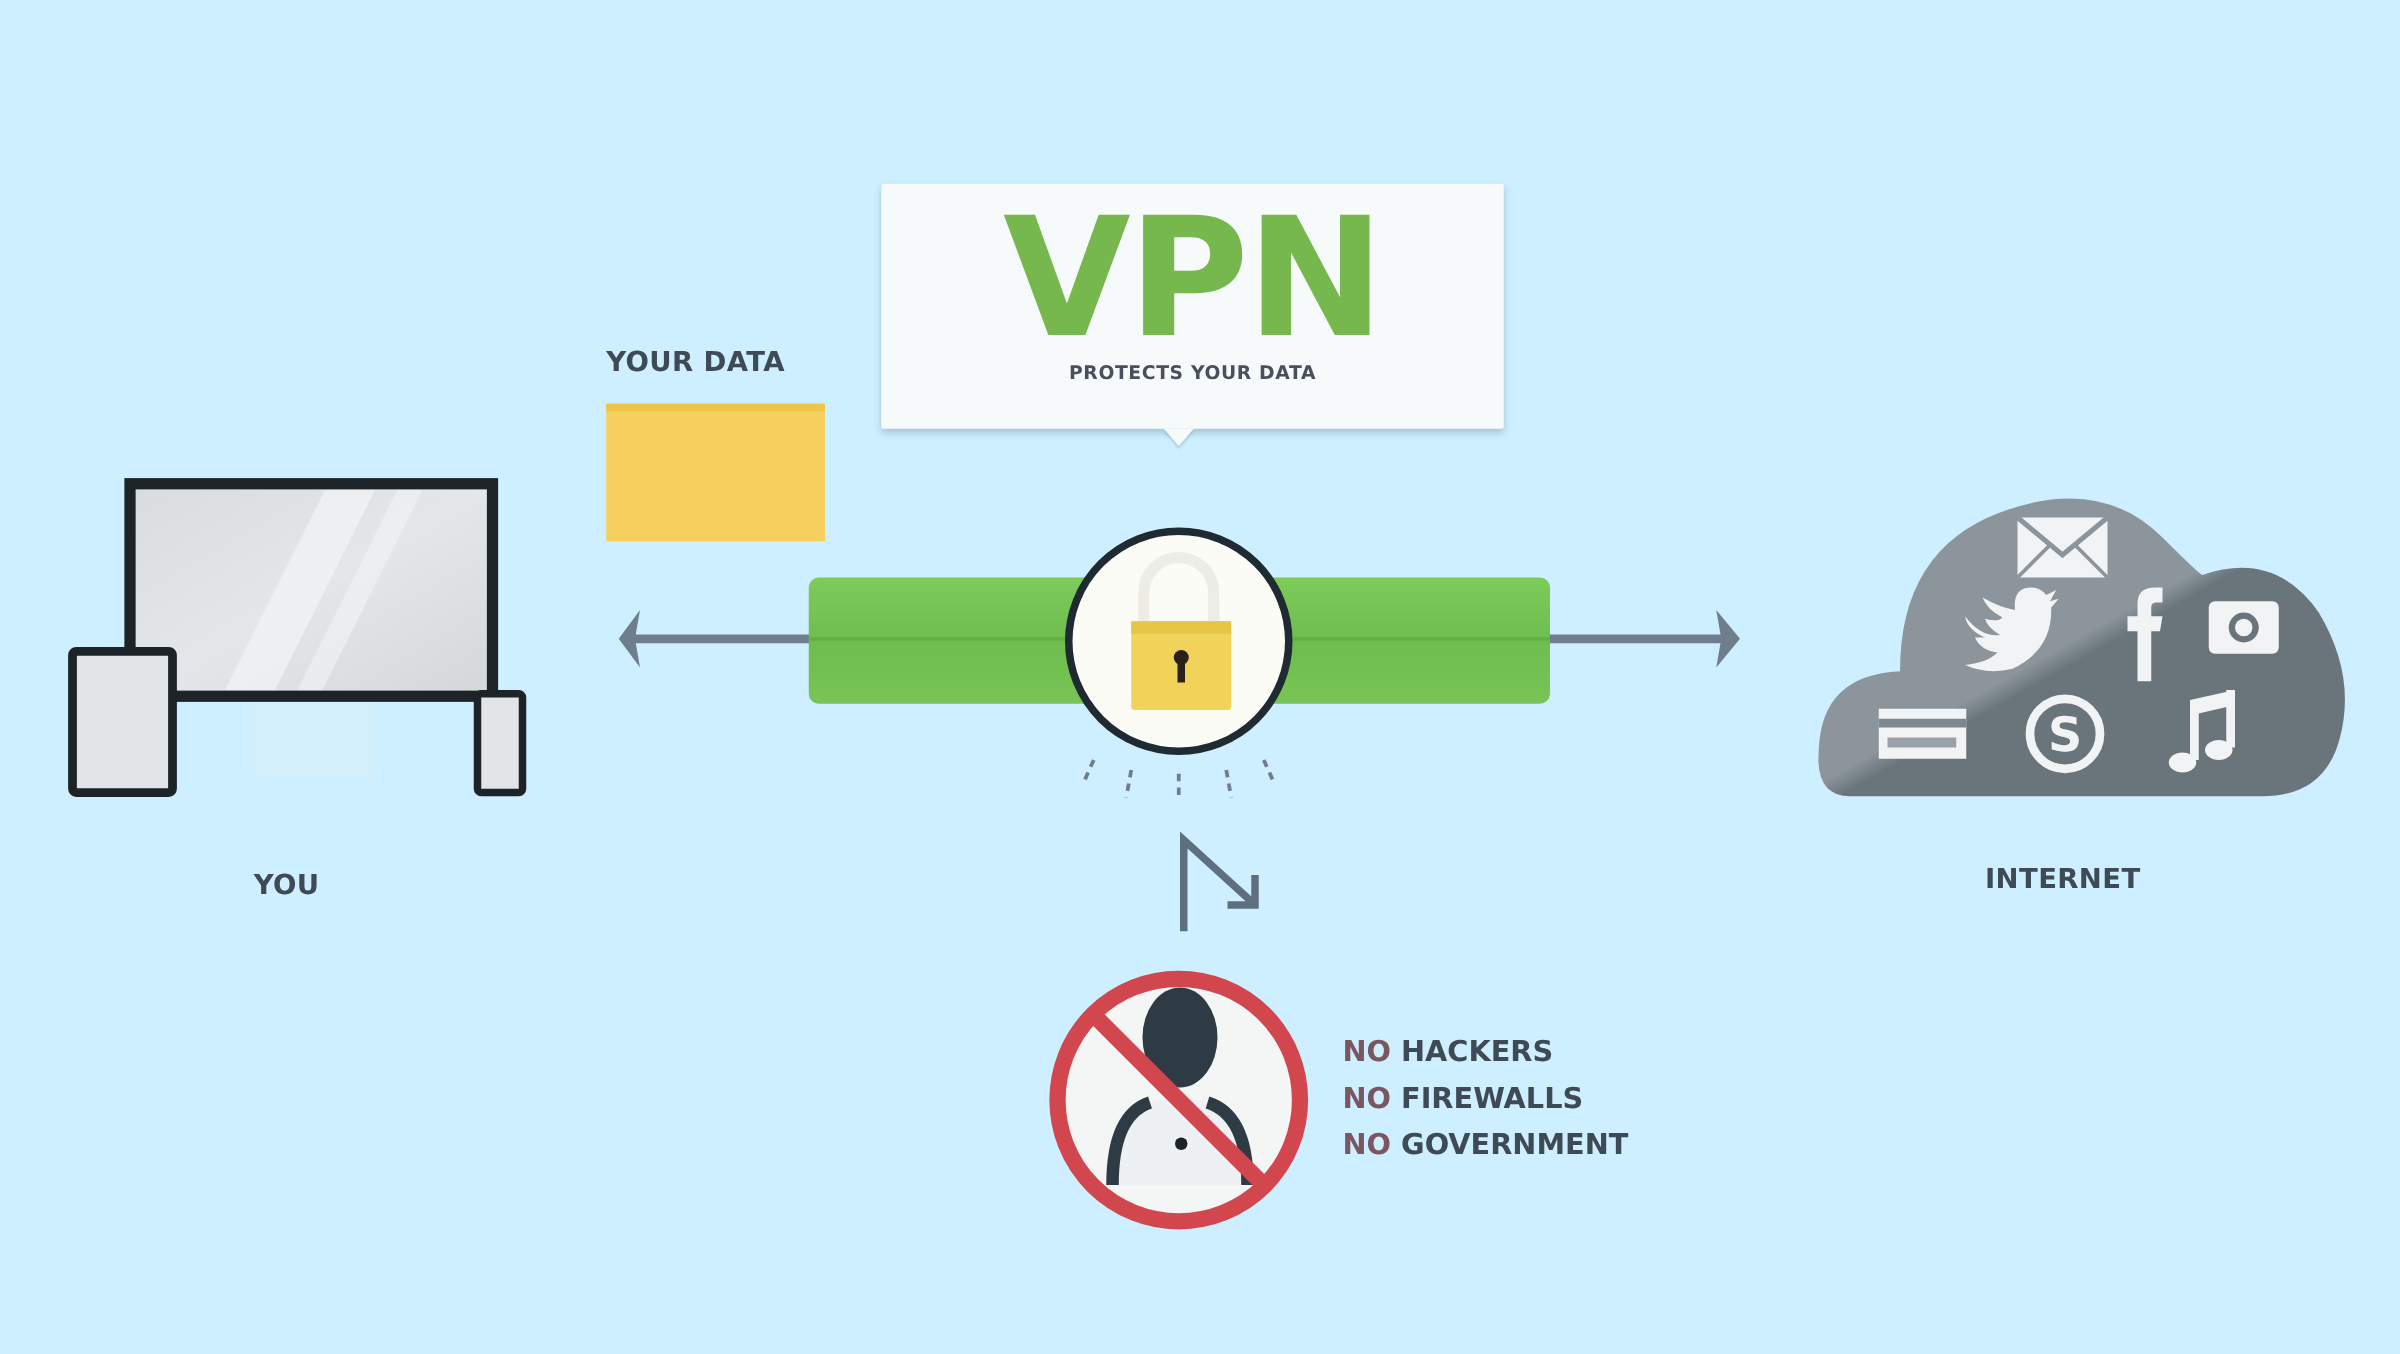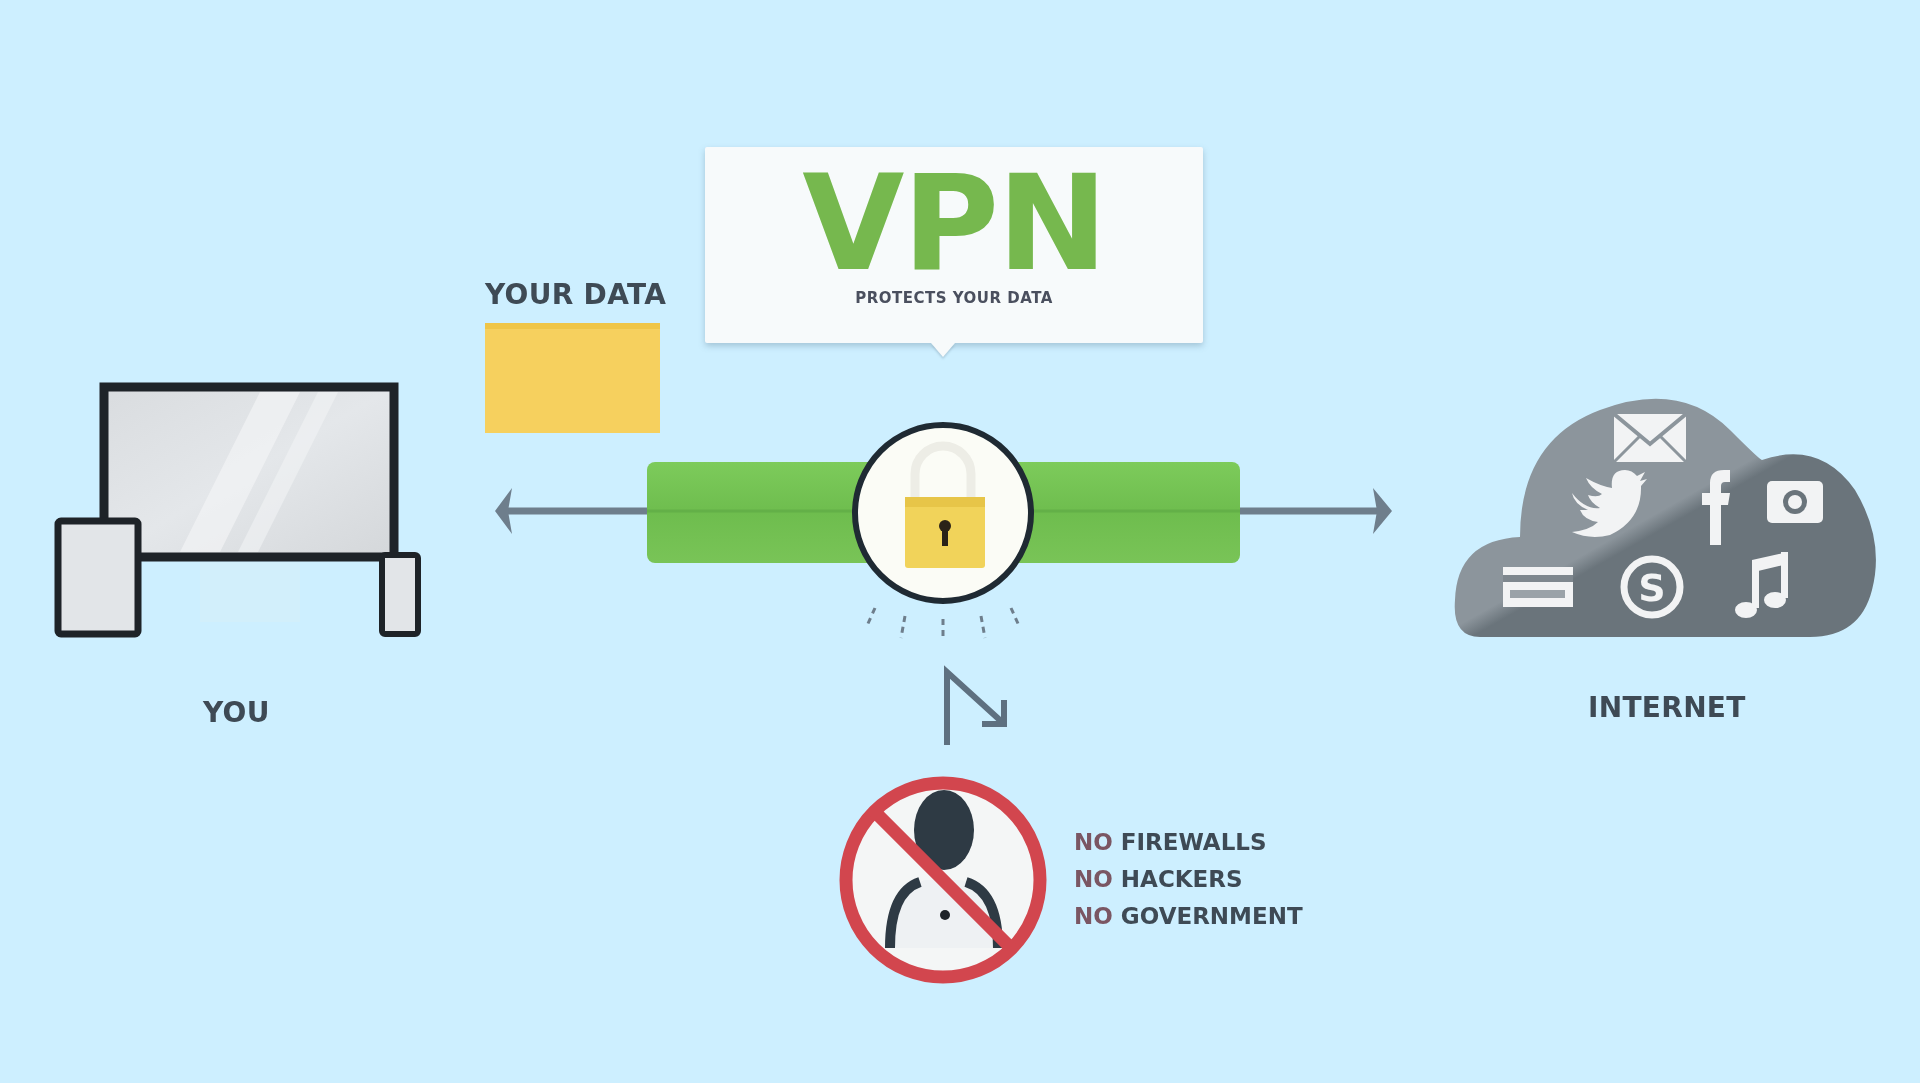--- a/index.html
+++ b/index.html
@@ -35,21 +35,21 @@
     }
     .vpn-sub {
       position: absolute; left: 0; right: 0; top: 142px;
       font-family: "DejaVu Sans", sans-serif; font-weight: bold;
       font-size: 15px; letter-spacing: 0.5px; color: #4A4F5E;
     }
 
     
     .label {
       font-family: "DejaVu Sans", sans-serif; font-weight: bold;
-      color: #3E4A55; font-size: 28px; letter-spacing: 0.3px; white-space: nowrap;
+      color: #3E4A55; font-size: 22px; letter-spacing: 0.3px; white-space: nowrap;
     }
     .your-data-label { left: 485px; top: 278px; }
     .you-label { left: 203px; top: 672px; margin-top: 24px; }
     .internet-label { left: 1588px; top: 691px; }
 
     .folder {
       left: 485px; top: 323px; width: 175px; height: 110px;
       background: #F6D05E;
       border-top: 6px solid #EFC548;
       box-sizing: border-box;
@@ -192,16 +192,16 @@
   <div class="vpn-sub">PROTECTS YOUR DATA</div>
 </div>
 
 <div class="abs label your-data-label">YOUR DATA</div>
 <div class="abs folder"></div>
 
 <div class="abs label you-label">YOU</div>
 <div class="abs label internet-label">INTERNET</div>
 
 <div class="abs threats">
+  <div><span class="no">NO</span> <span>HACKERS</span></div>
   <div><span class="no">NO</span> <span>FIREWALLS</span></div>
-  <div><span class="no">NO</span> <span>HACKERS</span></div>
   <div><span class="no">NO</span> <span>GOVERNMENT</span></div>
 </div>
 
 </body></html>

